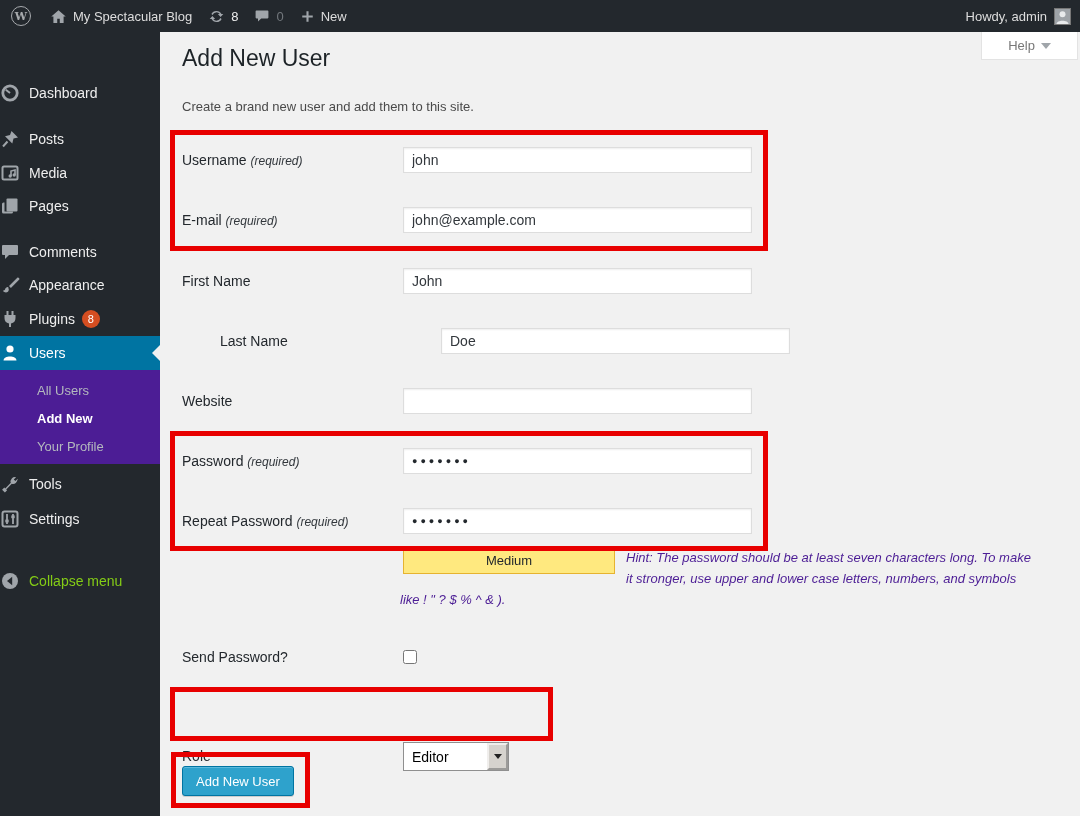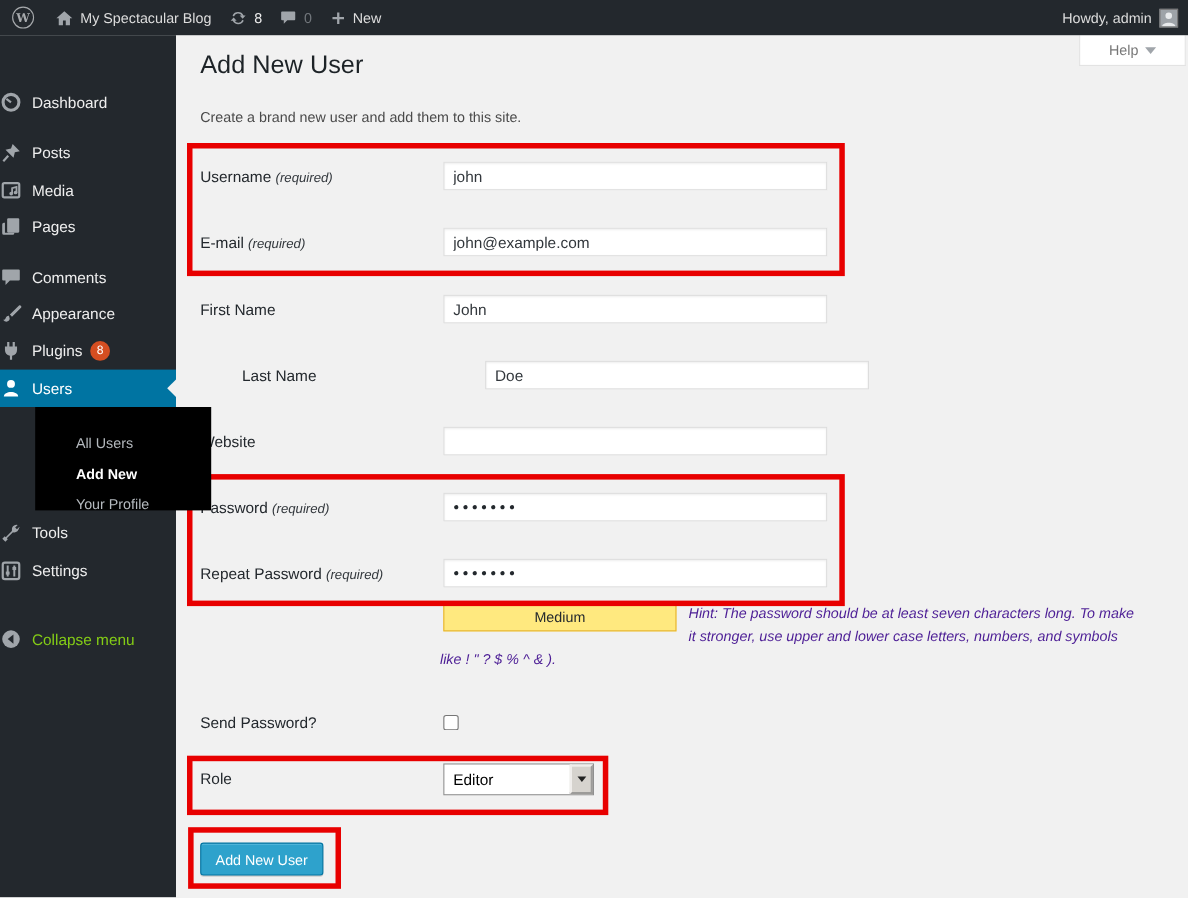--- a/index.html
+++ b/index.html
@@ -20,21 +20,21 @@
   .avatar { width:17px; height:17px; background:#9ea3a8; display:flex; align-items:flex-end; justify-content:center; overflow:hidden; border:1px solid #777; }
 
   
   .sidebar { position:absolute; left:0; top:32px; width:160px; height:784px; background:#23282d; z-index:50; }
   .menu-item { position:absolute; left:0; width:160px; height:34px; display:flex; align-items:center; cursor:pointer; color:#eee; font-size:14px; }
   .mi-icon { width:20px; height:20px; margin-right:9px; flex:0 0 auto; }
   .mi-icon svg { display:block; }
   .menu-item.active { background:#0074a2; color:#fff; }
   .menu-item.active::after { content:""; position:absolute; right:0; top:50%; margin-top:-8px; width:0; height:0; border:8px solid transparent; border-right-color:#f1f1f1; }
   .badge { margin-left:7px; background:#d54e21; color:#fff; border-radius:50%; min-width:18px; height:18px; line-height:18px; text-align:center; font-size:11px; display:inline-block; }
-  .submenu { position:absolute; left:0; top:338px; width:160px; height:94px; background:#000000; padding-top:19px;margin-left:32px; }
+  .submenu { position:absolute; left:0; top:338px; width:160px; height:94px; background:#4c1d95; padding-top:7px; }
   .submenu-item { height:28px; line-height:28px; padding-left:37px; color:#b4b9be; font-size:13px; cursor:pointer; }
   .submenu-item.current { color:#fff; font-weight:bold; }
 
   
   .help-tab { position:absolute; left:981px; top:32px; width:97px; height:28px; background:#fff; border:1px solid #e3e3e3; border-top:none; display:flex; align-items:center; justify-content:center; gap:6px; color:#777; font-size:13px; cursor:pointer; z-index:20; }
   .help-caret { width:0; height:0; border-left:5px solid transparent; border-right:5px solid transparent; border-top:6px solid #a0a5aa; }
 
   
   .page-title { position:absolute; left:182px; top:45px; font-size:23px; font-weight:400; color:#1d2327; }
   .page-subtitle { position:absolute; left:182px; top:99px; font-size:13px; color:#4a4a4a; }
@@ -51,22 +51,22 @@
 
   .pw-hint { position:absolute; left:400px; top:547px; width:632px; font-size:13px; font-style:italic; color:#4c1d95; line-height:21px; }
   .hint-spacer { float:left; width:226px; height:30px; }
   .strength-meter { position:absolute; left:403px; top:548px; width:212px; height:26px; background:#ffe97f; border:1px solid #e6b330; text-align:center; line-height:24px; font-size:13px; color:#23282d; z-index:5; }
 
   .row-send { top:648px; align-items:center; }
   .send-check { width:14px; height:14px; margin:0 9px 0 0; }
   .send-label { font-size:14px; color:#32373c; line-height:18px; }
   .f-label-plain { width:221px; font-size:14px; color:#23282d; line-height:18px; }
 
-  .row-role { top:694px; }
-  .role-select { width:137px; height:29px; background:#fff; border:1px solid #8f8f8f; display:flex; align-items:center; cursor:pointer; }
+  .row-role { top:742px; }
+  .role-select { width:106px; height:29px; background:#fff; border:1px solid #8f8f8f; display:flex; align-items:center; cursor:pointer; }
   .role-value { flex:1; padding-left:8px; font-size:14px; color:#000; }
   .role-btn { width:21px; height:27px; background:#d6d3ce; border:2px outset #f0eeec; display:flex; align-items:center; justify-content:center; }
   .role-caret { width:0; height:0; border-left:4px solid transparent; border-right:4px solid transparent; border-top:5px solid #222; }
 
   .submit-btn { position:absolute; left:182px; top:766px; height:30px; padding:0 13px; background:#2ea2cc; border:1px solid #0074a2; border-radius:3px; color:#fff; font-size:13px; cursor:pointer; box-shadow:inset 0 1px 0 rgba(120,200,230,.6), 0 1px 0 rgba(0,0,0,.15); font-family:"Liberation Sans","DejaVu Sans",sans-serif; }
 
   
   .redbox { position:absolute; border:5px solid #e80000; z-index:40; pointer-events:none; }
   .rb1 { left:170px; top:130px; width:598px; height:121px; }
   .rb2 { left:170px; top:431px; width:598px; height:120px; }

